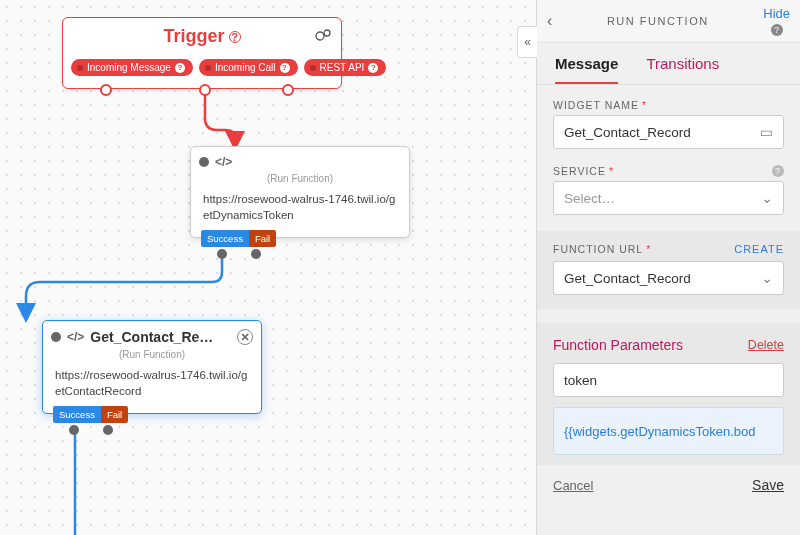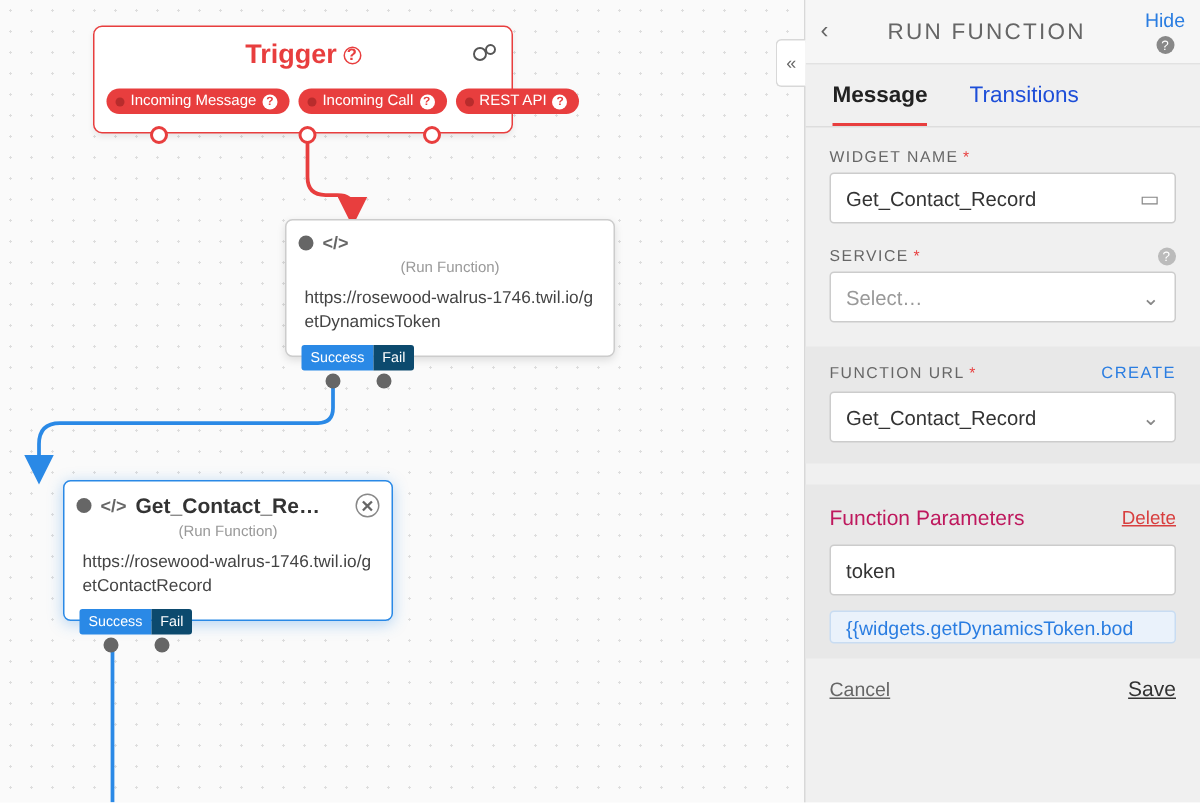--- a/index.html
+++ b/index.html
@@ -69,21 +69,21 @@
   }
   .w-head .in-dot { width:10px;height:10px;border-radius:50%;background:#666; }
   .w-head .code-ic { font-size:12px; color:#666; }
   .w-head .close { margin-left:auto; width:16px;height:16px;border:1px solid #888;border-radius:50%;color:#666;display:flex;align-items:center;justify-content:center;font-size:11px; }
   .w-type { text-align:center; font-size:10px; color:#999; padding:2px 0 8px; }
   .w-body { font-size:11.5px; color:#444; padding:0 12px 14px; line-height:1.35; word-break:break-all; }
 
   .outcomes { position:absolute; left:10px; bottom:-10px; display:flex; }
   .oc { font-size:9.5px; color:#fff; padding:3px 6px; }
   .oc.success { background:#2a89e6; border-radius:2px 0 0 2px; }
-  .oc.fail { background:#0c4a6e; border-radius:0 2px 2px 0;text-align:right; }
+  .oc.fail { background:#c2410c; border-radius:0 2px 2px 0;text-align:right; }
   .out-port { width:10px;height:10px;border-radius:50%;background:#666;position:absolute; }
 
   
   .panel {
     width: 264px;
     border-left:1px solid #d8d8d8;
     background:#f0f0f0;
     display:flex; flex-direction:column;
     font-size:13px; color:#333;
     position: relative;
@@ -94,46 +94,46 @@
     border:1px solid #d8d8d8; border-right:none;
     border-radius:4px 0 0 4px;
     display:flex;align-items:center;justify-content:center;
     font-size:12px; color:#666;
   }
   .p-header {
     display:flex; align-items:center; padding:6px 10px;
     background:#f6f6f6; border-bottom:1px solid #e2e2e2;
   }
   .p-header .back { font-size:16px; color:#666; }
-  .p-header .title { flex:1; text-align:center; font-size:15px; letter-spacing:1.5px; color:#666; }
+  .p-header .title { flex:1; text-align:center; font-size:11px; letter-spacing:1.5px; color:#666; }
   .p-header .hide { color:#2a7de1; font-size:13px; display:flex;align-items:center;gap:3px;flex-direction:column; }
   .p-header .hide .q { width:12px;height:12px;border-radius:50%;background:#888;color:#fff;font-size:9px;display:flex;align-items:center;justify-content:center; }
 
   .tabs { display:flex; gap:28px; padding:12px 18px 0; border-bottom:1px solid #ddd; }
-  .tab { padding-bottom:10px; font-size:15px; color:#1d4ed8; }
+  .tab { padding-bottom:10px; font-size:15px; color:#be185d; }
   .tab.active { color:#222; font-weight:600; border-bottom:2.5px solid #e83e3e; }
 
   .form { padding:14px 16px 0; display:flex; flex-direction:column; gap:4px; }
   .lbl { font-size:10.5px; letter-spacing:1px; color:#666; display:flex; align-items:center; gap:3px; }
   .lbl .req { color:#e83e3e; }
   .lbl .link { margin-left:auto; color:#2a7de1; font-size:11px; letter-spacing:1px; }
   .lbl .qm { margin-left:auto; width:12px;height:12px;border-radius:50%;background:#bbb;color:#fff;font-size:9px;display:flex;align-items:center;justify-content:center; }
 
   .input {
     background:#fff; border:1px solid #ccc; border-radius:3px;
     height:34px; display:flex; align-items:center; padding:0 10px;
     font-size:13.5px; color:#333;gap:24px;
   }
   .input .suffix { margin-left:auto; color:#888; font-size:14px; }
   .input.placeholder { color:#999; }
   .group-bg { background:#e8e8e8; margin:12px -16px 0; padding:12px 16px 14px; display:flex;flex-direction:column;gap:6px; }
   .param-box { background:#e8e8e8; margin:10px -16px 0; padding:14px 16px 10px; display:flex;flex-direction:column;gap:10px; }
   .param-head { display:flex; align-items:center; }
   .param-head .del { margin-left:auto; color:#d83e3e; font-size:12.5px; text-decoration:underline; }
-  .varbox { background:#eaf2fb; border:1px solid #c8dcf2; color:#2a7de1; height:22px; display:flex;align-items:center;padding:0 10px;font-size:13px;border-radius:3px; white-space:nowrap; overflow:hidden; }
+  .varbox { background:#eaf2fb; border:1px solid #c8dcf2; color:#2a7de1; height:48px; display:flex;align-items:center;padding:0 10px;font-size:13px;border-radius:3px; white-space:nowrap; overflow:hidden; }
 
   .footer { display:flex; padding:12px 16px; align-items:center; }
   .footer .cancel { color:#666; text-decoration:underline; font-size:13px; }
   .footer .save { margin-left:auto; font-size:14px; color:#333; text-decoration:underline; }
 </style>
 </head>
 <body>
 
 <div class="canvas">
 

